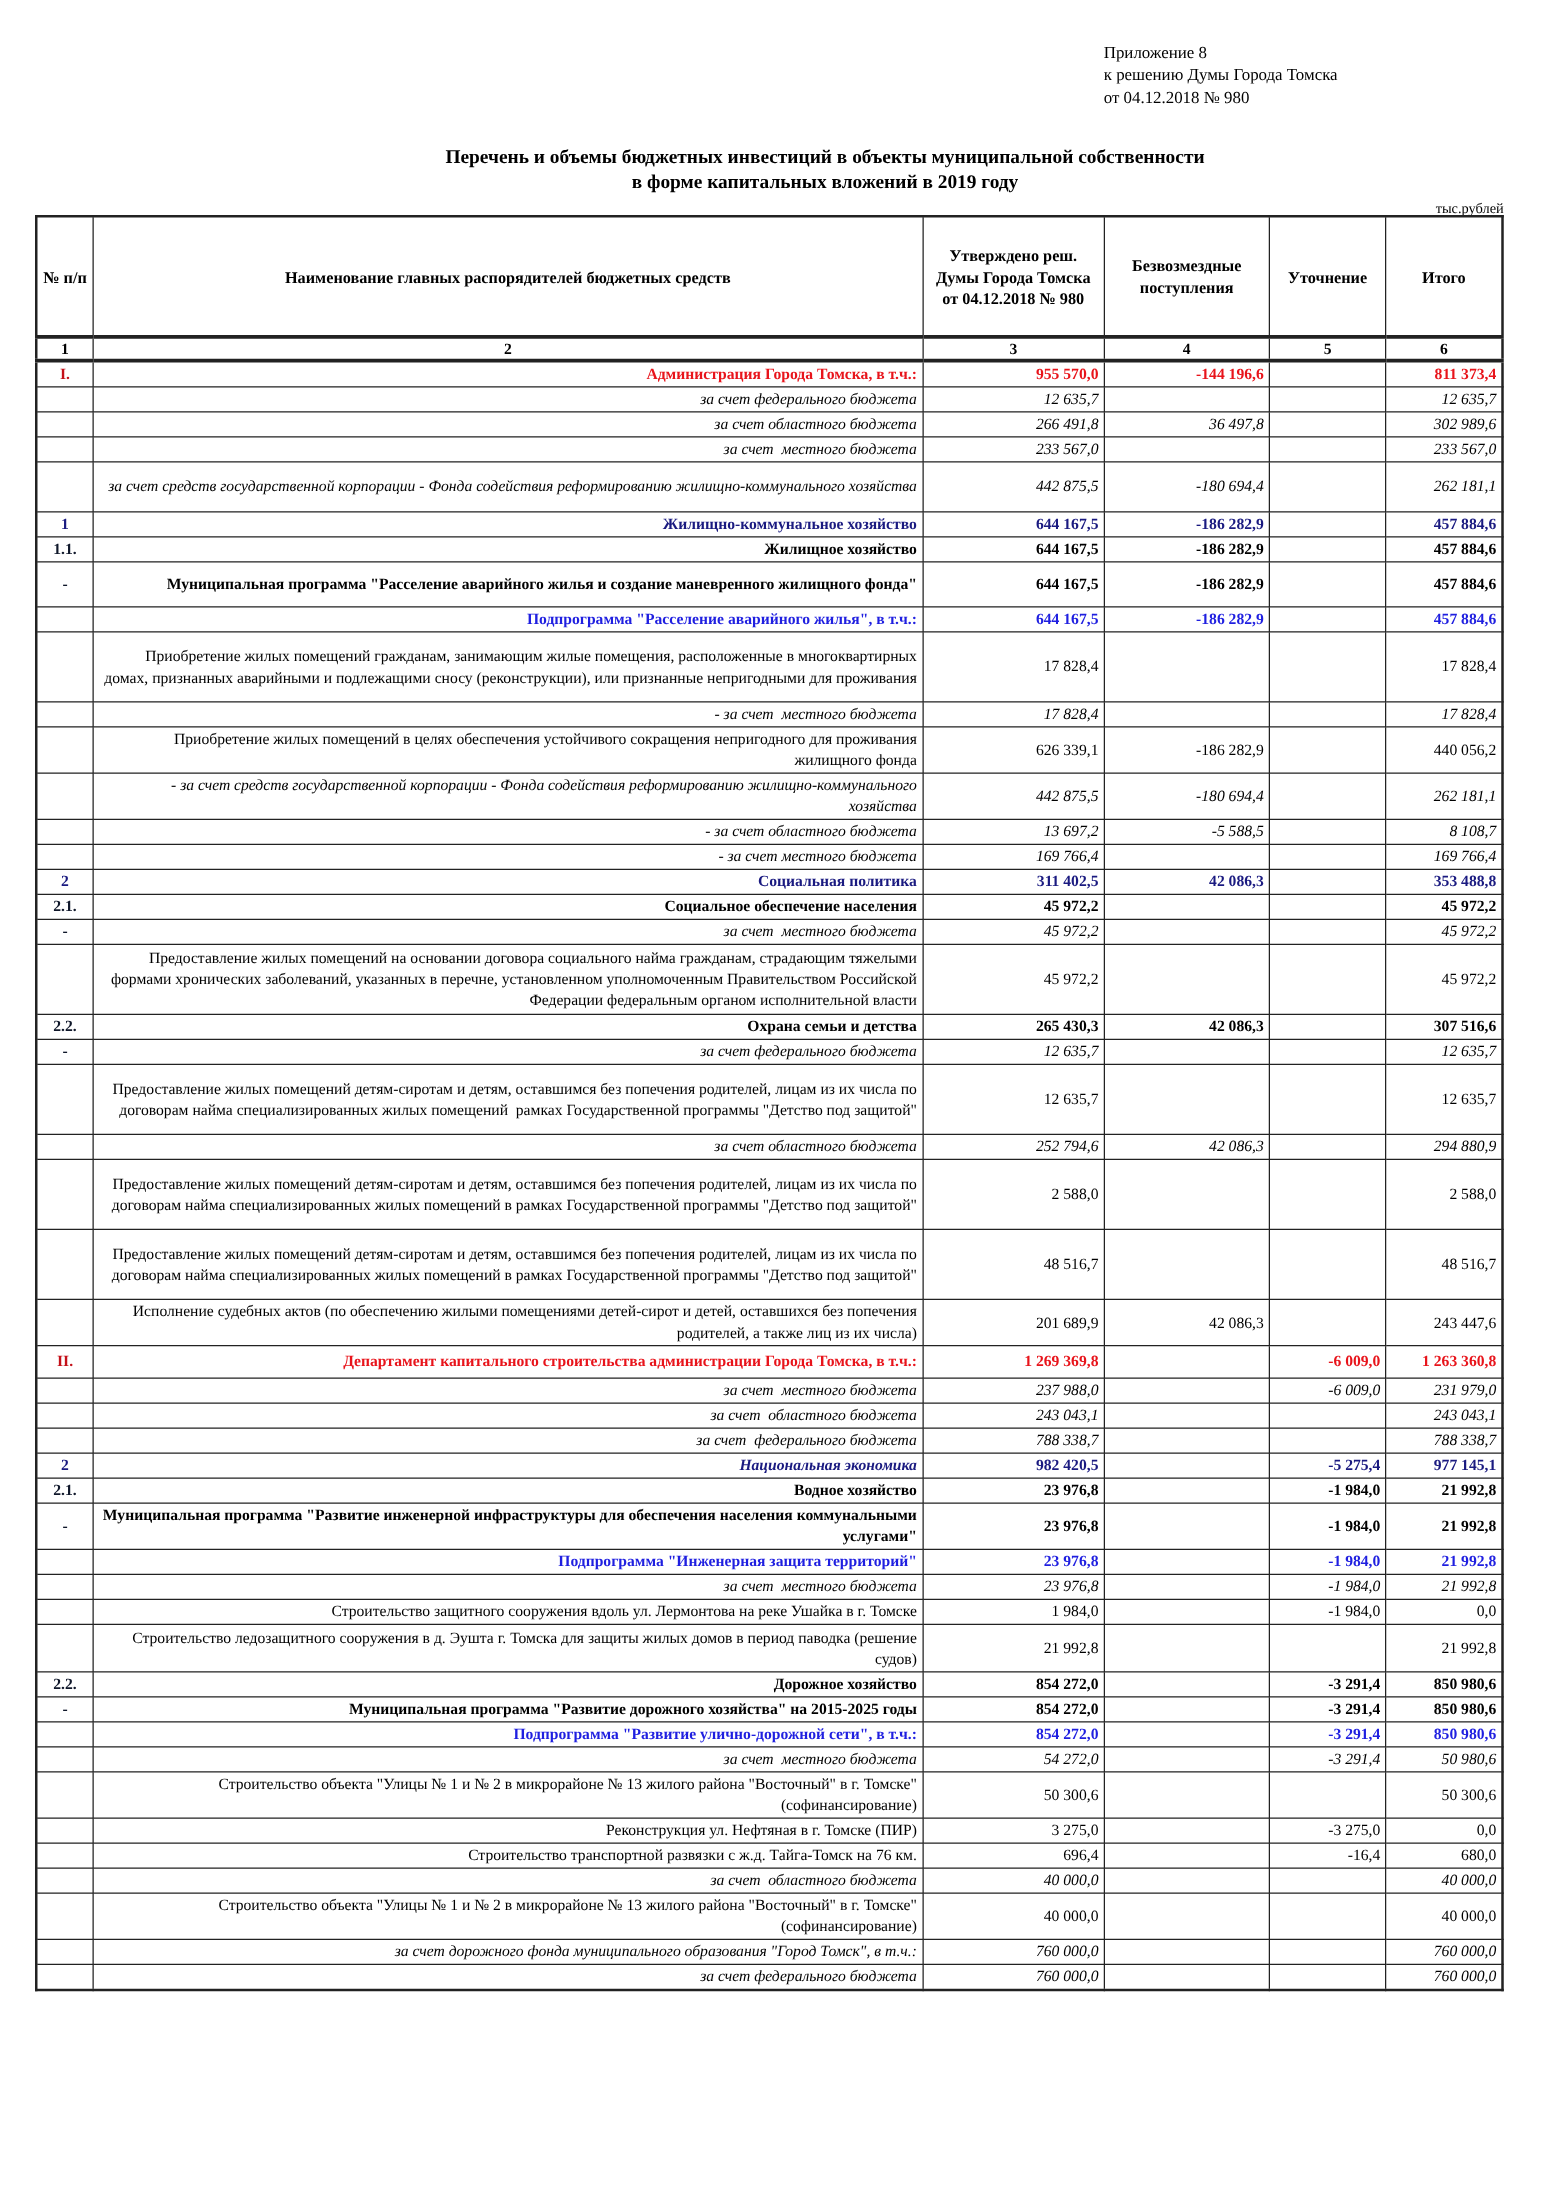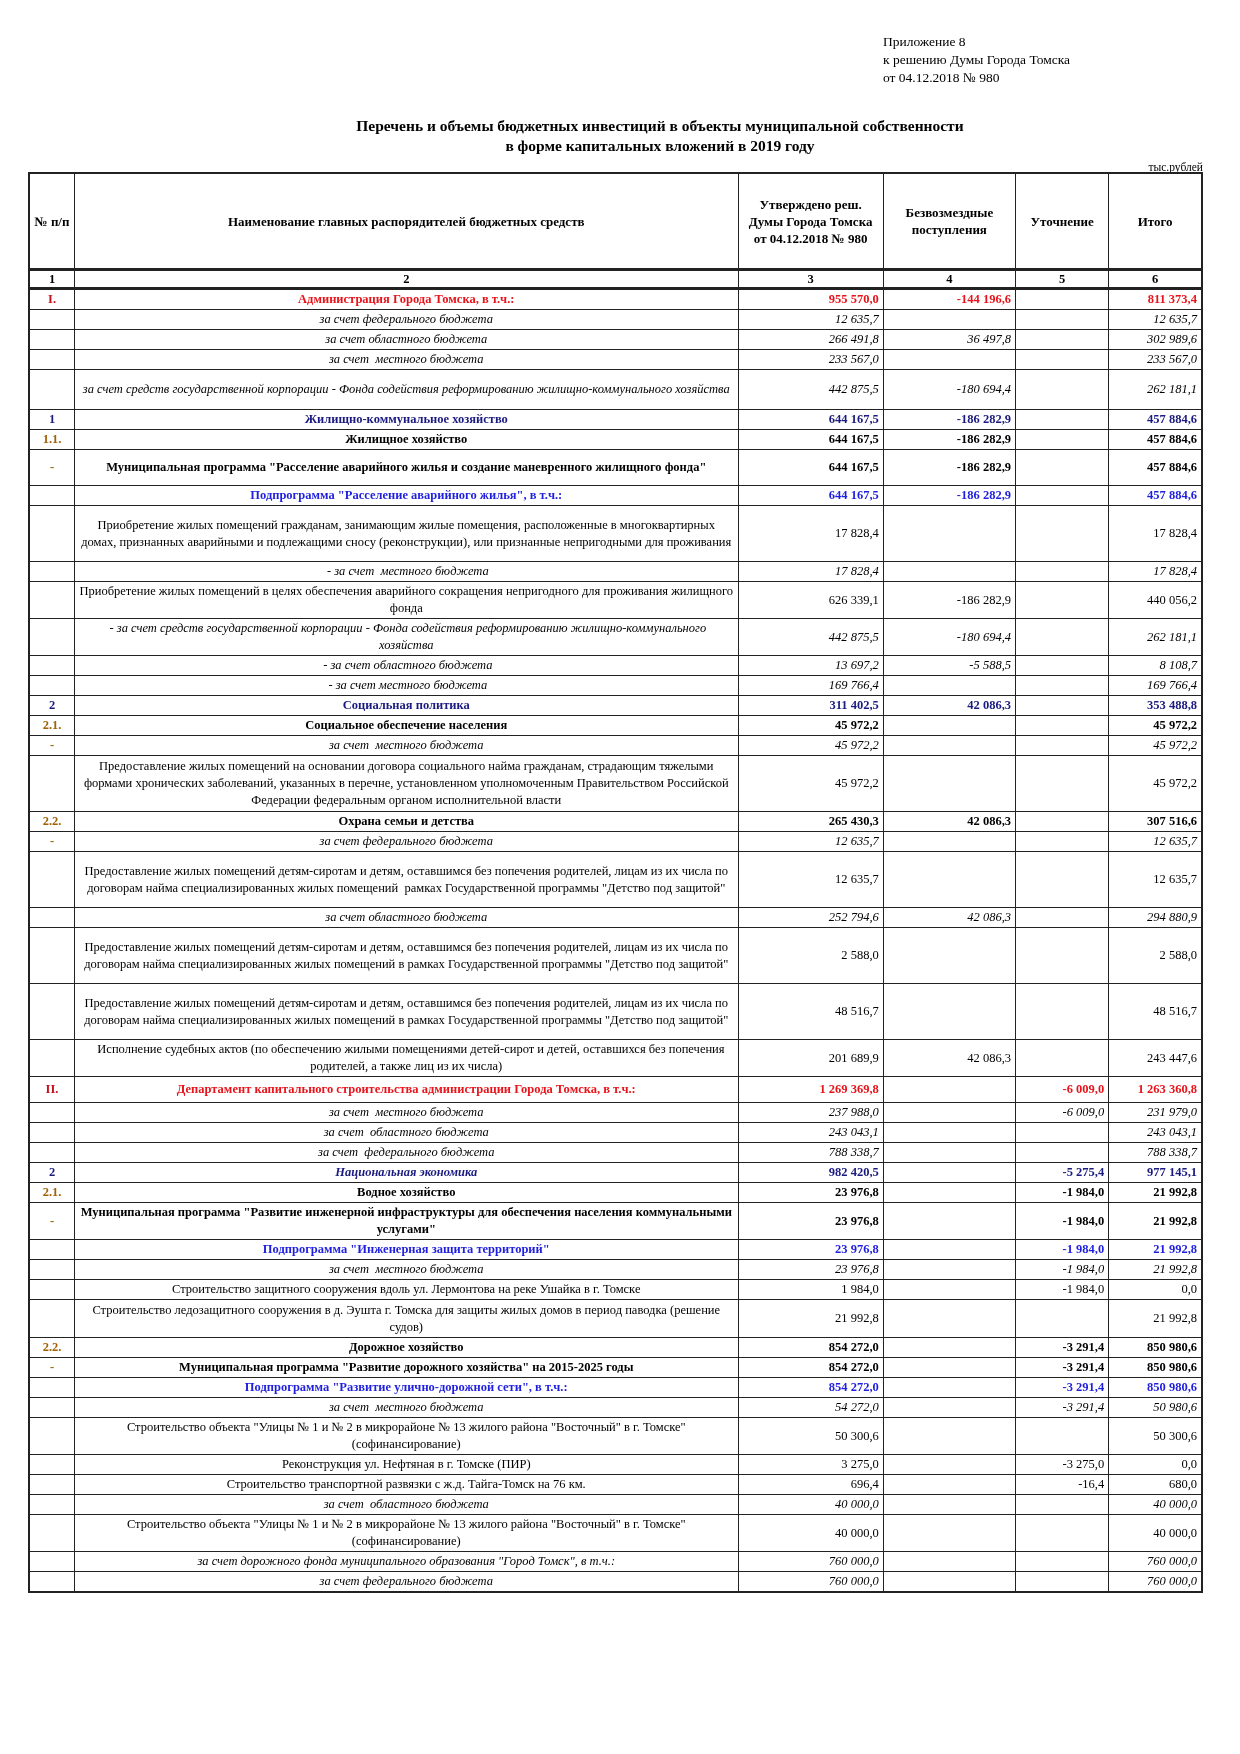--- a/index.html
+++ b/index.html
@@ -6,29 +6,29 @@
   body { width:1240px; height:1754px; position:relative; font-family:"Liberation Serif", serif; color:#000; }
   .appendix { position:absolute; left:883px; top:33px; font-size:13.5px; line-height:18px; }
   .title { position:absolute; left:0; width:1240px; top:116px; text-align:center; font-weight:bold; font-size:15.5px; line-height:20px;padding-left:40px; }
   .units { position:absolute; right:37px; top:161px; font-size:11.5px; }
   table.grid { position:absolute; left:28px; top:172px; width:1175px; border-collapse:collapse; table-layout:fixed; border:2px solid #222; }
   table.grid td, table.grid th { border:1px solid #222; font-size:12.5px; line-height:17px; padding:1px 4px; vertical-align:middle; }
   table.grid th { font-weight:bold; text-align:center; font-size:13px; }
   tr.hdr th { height:92px; border-bottom:3px solid #222; }
   tr.colnums td { text-align:center; font-weight:bold; border-bottom:3px solid #222; height:14px; line-height:14px;}
   td.num { text-align:right; padding-right:3px; }
-  td.no { text-align:center; font-weight:bold; color:#a16207; }
+  td.no { text-align:center; font-weight:bold; color:#0f172a; }
   .red, .red td { color:#e8141b; font-weight:bold; }
   .red td.no { color:#c41019; }
   .navy td { color:#1a1a80; font-weight:bold; }
   .bold td { font-weight:bold; }
   .blue td { color:#1f1fe0; font-weight:bold; font-size:14px; }
   .ital td { font-style:italic; }
   .ital td.no, .plain td.no { font-style:normal; }
-  td.name { text-align:center; }
+  td.name { text-align:right; }
 </style>
 </head>
 <body>
 
 <div class="appendix">
   <div>Приложение 8</div>
   <div>к решению Думы Города Томска</div>
   <div>от 04.12.2018  № 980</div>
 </div>
 
@@ -150,21 +150,21 @@
       <tr class="ital">
         <td class="no"></td>
         <td class="name" style="white-space: pre-wrap;"> - за счет  местного бюджета</td>
         <td class="num">17 828,4</td>
         <td class="num"></td>
         <td class="num"></td>
         <td class="num">17 828,4</td>
       </tr>
       <tr class="plain" style="height: 36px;">
         <td class="no"></td>
-        <td class="name" style="white-space: pre-wrap;">Приобретение жилых помещений в целях обеспечения аварийного сокращения непригодного для проживания жилищного фонда</td>
+        <td class="name" style="white-space: pre-wrap;">Приобретение жилых помещений в целях обеспечения устойчивого сокращения непригодного для проживания жилищного фонда</td>
         <td class="num">626 339,1</td>
         <td class="num">-186 282,9</td>
         <td class="num"></td>
         <td class="num">440 056,2</td>
       </tr>
       <tr class="ital" style="height: 36px;">
         <td class="no"></td>
         <td class="name" style="white-space: pre-wrap;"> - за счет средств государственной корпорации - Фонда содействия реформированию жилищно-коммунального хозяйства</td>
         <td class="num">442 875,5</td>
         <td class="num">-180 694,4</td>

